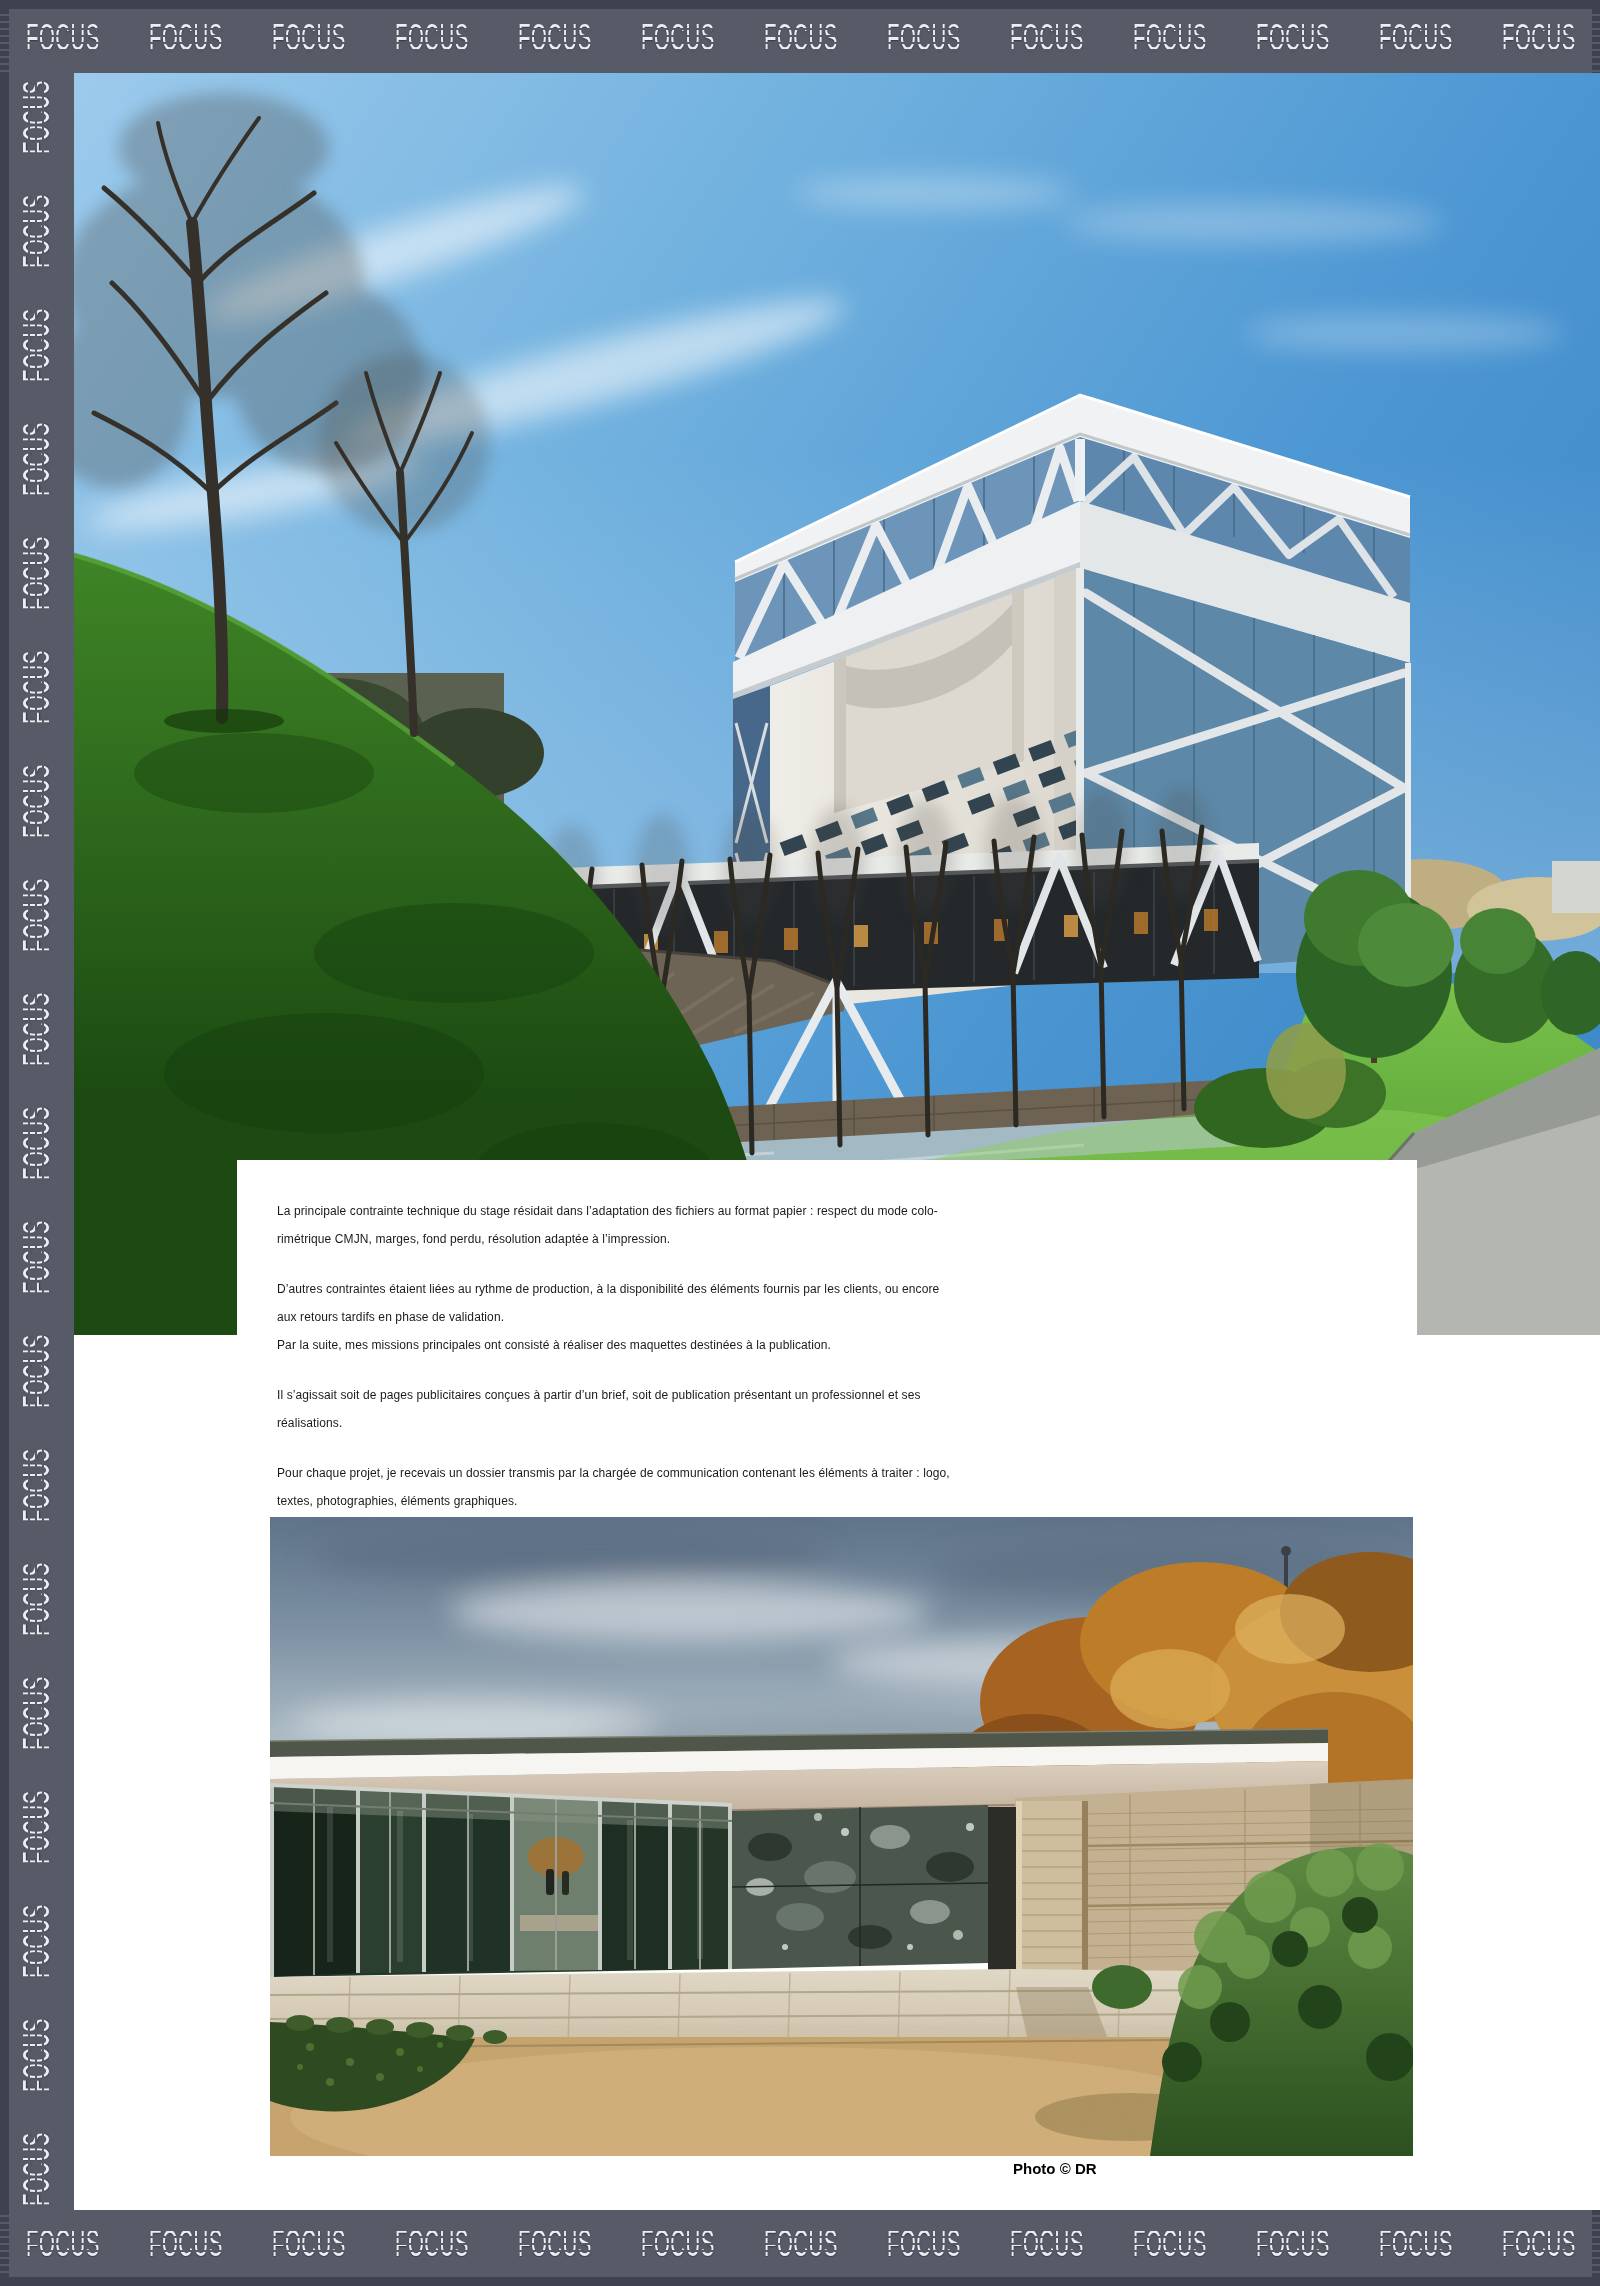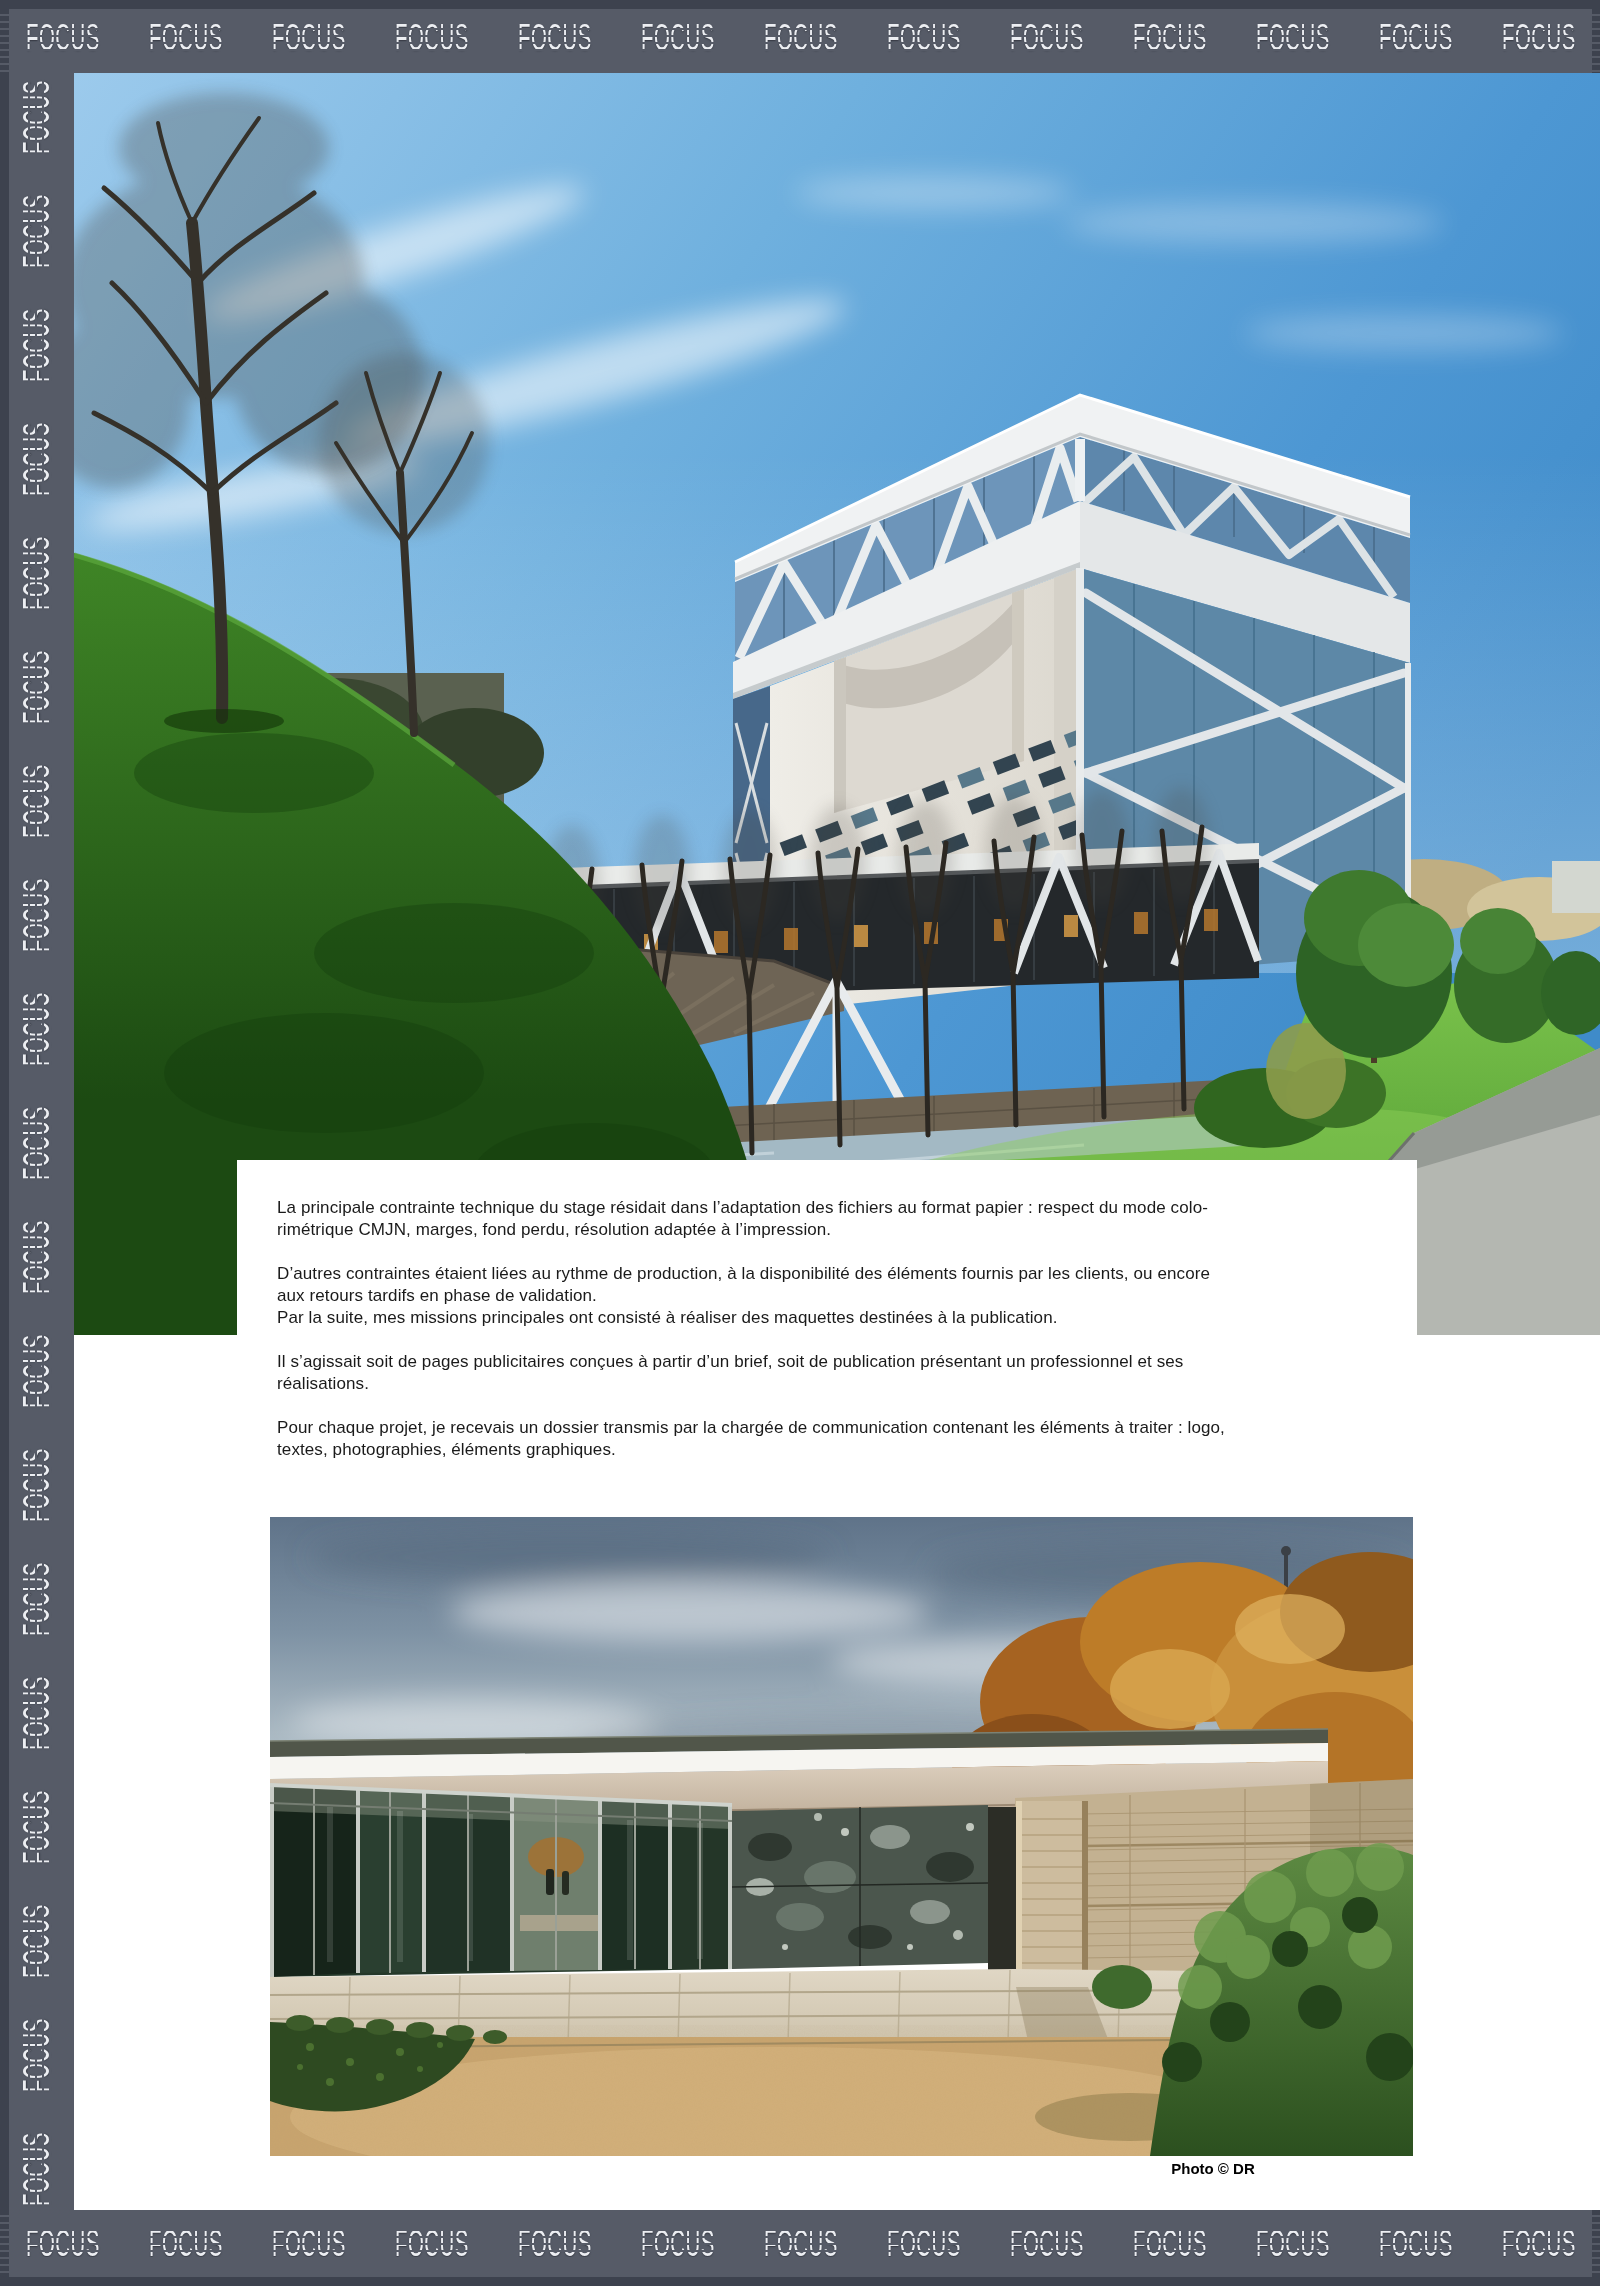--- a/index.html
+++ b/index.html
@@ -36,25 +36,25 @@
   .stripes-top{left:0;top:9px;width:1600px;height:64px;
     background:repeating-linear-gradient(to bottom,rgba(0,0,0,0) 0 5px,#565b67 5px 7px);}
   .stripes-bottom{left:0;top:2210px;width:1600px;height:67px;
     background:repeating-linear-gradient(to bottom,rgba(0,0,0,0) 0 5px,#565b67 5px 7px);}
   .stripes-left{left:9px;top:73px;width:65px;height:2137px;
     background:repeating-linear-gradient(to right,rgba(0,0,0,0) 0 5px,#565b67 5px 7px);}
 
   
   .textbox{position:absolute;left:237px;top:1160px;width:1180px;box-sizing:border-box;
            background:#ffffff;padding:37px 40px 26px 40px;}
-  .textbox p{margin:0 0 22px 0;font-size:17px;line-height:22px;color:#1a1a1a;
+  .textbox p{margin:0 0 22px 0;font-size:12px;line-height:28px;color:#1a1a1a;
              white-space:pre-line;letter-spacing:.1px;}
   .textbox p:last-child{margin-bottom:12px;}
 
-  .caption{position:absolute;left:1013px;top:2160px;width:400px;text-align:center;
+  .caption{position:absolute;left:1013px;top:2160px;width:400px;text-align:left;
            font-size:15px;font-weight:700;color:#000;}
 </style>
 </head>
 <body>
 
 <div class="page">
 
   <div class="photo" style="left:74px;top:73px;width:1526px;height:1262px;">
     <svg viewBox="0 0 1526 1262" preserveAspectRatio="none">
       <defs>

